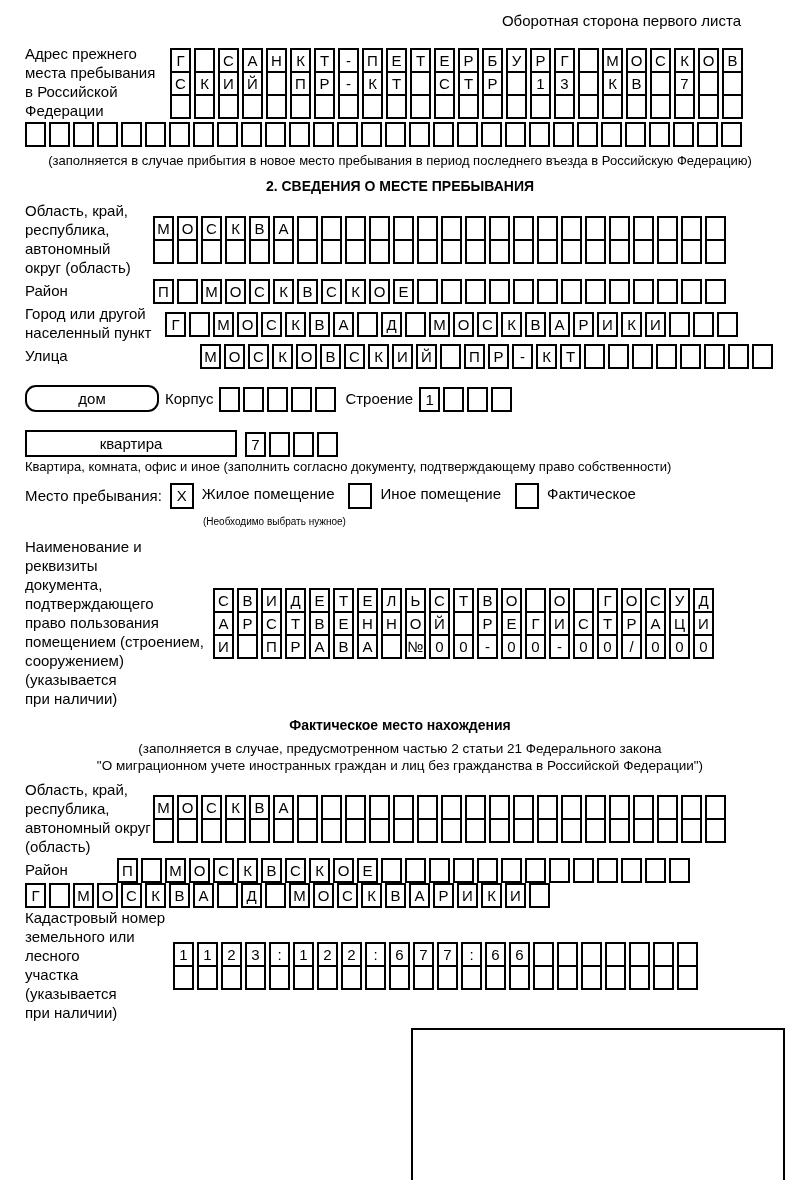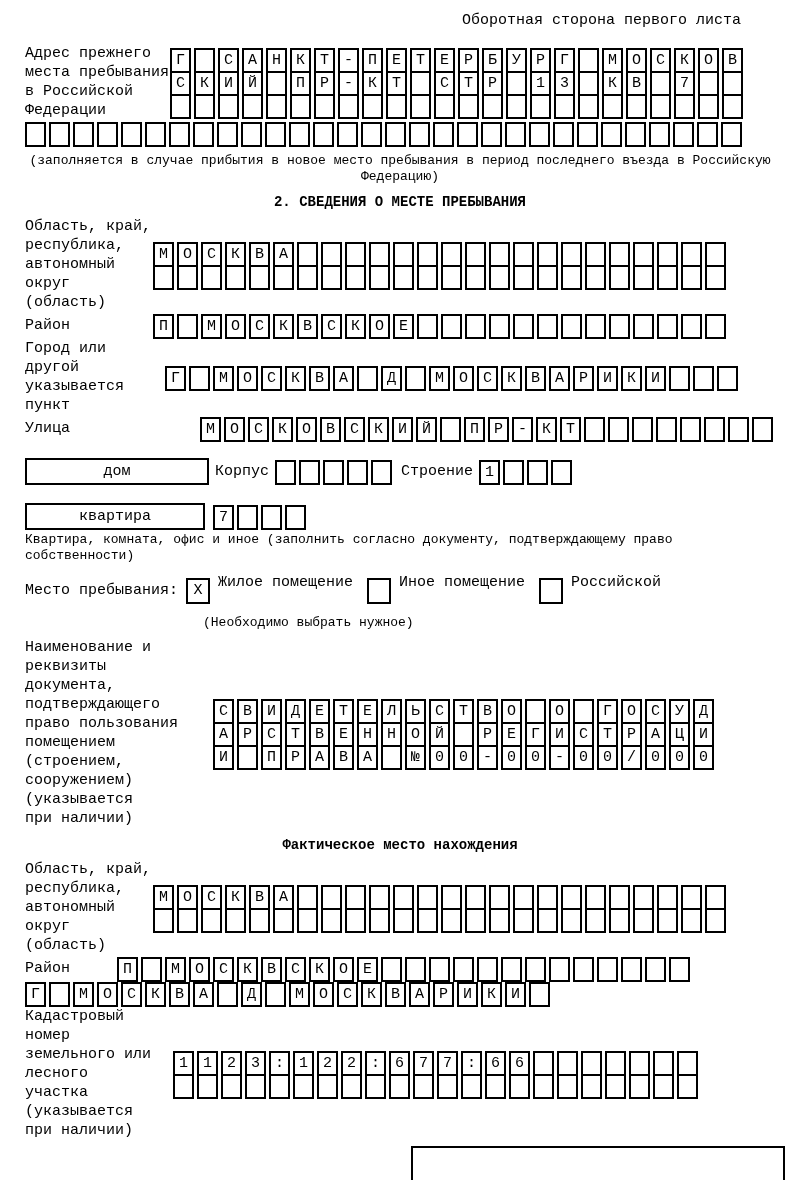--- a/index.html
+++ b/index.html
@@ -1,19 +1,19 @@
 <!DOCTYPE html>
 <html><head>
 <meta charset="utf-8">
 <style>
   html,body{margin:0;padding:0;background:#fff;color:#000;}
   .page{
     width:800px;height:1180px;box-sizing:border-box;
     padding:12px 25px 4px 25px;
-    font-family:Liberation Mono, monospace;
+    font-family:Liberation Sans, sans-serif;
     font-size:15px;line-height:18px;overflow:hidden;
   }
   .header-note{text-align:right;padding-right:34px;margin-bottom:14px;font-size:15px;}
   .flexrow{display:flex;align-items:center;margin-bottom:2px;}
   .label{white-space:pre-line;font-size:15px;line-height:19px;flex-shrink:0;}
   .w145{width:145px;} .w128{width:128px;} .w140{width:140px;} .w92{width:92px;}
   .w175{width:175px;} .w188{width:188px;} .w148{width:148px;}
   .cellrow{white-space:nowrap;margin-bottom:3px;height:20px;}
   .cell{
     box-sizing:border-box;display:inline-block;width:21px;height:25px;
@@ -27,23 +27,23 @@
     box-sizing:border-box;border:2px solid #000;height:27px;
     display:inline-flex;align-items:center;justify-content:center;
     font-size:15px;background:#fff;flex-shrink:0;
   }
   .inline-lab{margin:16px 6px;line-height:27px;flex-shrink:0;}
   .checkbox{
     box-sizing:border-box;display:inline-block;width:24px;height:26px;
     border:2px solid #000;text-align:center;line-height:22px;font-size:15px;
     vertical-align:middle;background:#fff;
   }
-  .opt-label{margin:0 14px 16px 8px;line-height:26px;}
+  .opt-label{margin:0 14px 4px 8px;line-height:26px;}
   .stay-row{display:flex;align-items:center;margin:6px 0 2px 0;}
-  .pick-note{font-size:13px;margin:0 0 6px 178px;}
+  .pick-note{font-size:10px;margin:0 0 6px 178px;}
   .fact-note{white-space:pre-line;font-size:13.5px;line-height:17px;text-align:center;margin-bottom:6px;}
   .stamp-wrap{width:402px;margin-left:372px;margin-top:6px;text-align:center;}
   .stamp-box{width:370px;height:172px;border:2px solid #000;margin:0 auto 8px auto;background:#fff;}
   .mb6{margin-bottom:6px;margin-top:11px;} .mb4{margin-bottom:4px;}
 </style>
 </head>
 <body>
 
 <div class="page">
 
@@ -76,69 +76,71 @@
     </div>
   </div>
 
   <div class="flexrow">
     <div class="label w128">Район</div>
     <div class="cellrow"><span class="cell">П</span><span class="cell"></span><span class="cell">М</span><span class="cell">О</span><span class="cell">С</span><span class="cell">К</span><span class="cell">В</span><span class="cell">С</span><span class="cell">К</span><span class="cell">О</span><span class="cell">Е</span><span class="cell"></span><span class="cell"></span><span class="cell"></span><span class="cell"></span><span class="cell"></span><span class="cell"></span><span class="cell"></span><span class="cell"></span><span class="cell"></span><span class="cell"></span><span class="cell"></span><span class="cell"></span><span class="cell"></span></div>
   </div>
 
   <div class="flexrow">
     <div class="label w140">Город или другой
-указывается пункт</div>
+населенный пункт</div>
     <div class="cellrow"><span class="cell">Г</span><span class="cell"></span><span class="cell">М</span><span class="cell">О</span><span class="cell">С</span><span class="cell">К</span><span class="cell">В</span><span class="cell">А</span><span class="cell"></span><span class="cell">Д</span><span class="cell"></span><span class="cell">М</span><span class="cell">О</span><span class="cell">С</span><span class="cell">К</span><span class="cell">В</span><span class="cell">А</span><span class="cell">Р</span><span class="cell">И</span><span class="cell">К</span><span class="cell">И</span><span class="cell"></span><span class="cell"></span><span class="cell"></span></div>
   </div>
 
   <div class="flexrow">
     <div class="label w175">Улица</div>
     <div class="cellrow"><span class="cell">М</span><span class="cell">О</span><span class="cell">С</span><span class="cell">К</span><span class="cell">О</span><span class="cell">В</span><span class="cell">С</span><span class="cell">К</span><span class="cell">И</span><span class="cell">Й</span><span class="cell"></span><span class="cell">П</span><span class="cell">Р</span><span class="cell">-</span><span class="cell">К</span><span class="cell">Т</span><span class="cell"></span><span class="cell"></span><span class="cell"></span><span class="cell"></span><span class="cell"></span><span class="cell"></span><span class="cell"></span><span class="cell"></span></div>
   </div>
 
   <div class="flexrow">
-    <div class="wide-box" style="width:184px;">дом</div>
+    <div class="wide-box" style="width:134px;border-radius:11px;">дом</div>
     <div class="inline-lab">Корпус</div>
     <div class="cellrow"><span class="cell"></span><span class="cell"></span><span class="cell"></span><span class="cell"></span><span class="cell"></span></div>
     <div class="inline-lab">Строение</div>
     <div class="cellrow"><span class="cell">1</span><span class="cell"></span><span class="cell"></span><span class="cell"></span></div>
   </div>
 
   <div class="flexrow">
-    <div class="wide-box" style="width:180px;">квартира</div>
+    <div class="wide-box" style="width:212px;">квартира</div>
     <div class="cellrow" style="margin-left:8px;"><span class="cell">7</span><span class="cell"></span><span class="cell"></span><span class="cell"></span></div>
   </div>
   <div class="note mb4">Квартира, комната, офис и иное (заполнить согласно документу, подтверждающему право собственности)</div>
 
   <div class="stay-row">
     <span>Место пребывания:</span>
     <span class="checkbox" style="margin-left:8px;">X</span>
     <span class="opt-label">Жилое помещение</span>
     <span class="checkbox"></span>
     <span class="opt-label">Иное помещение</span>
     <span class="checkbox"></span>
-    <span class="opt-label">Российской</span>
+    <span class="opt-label">Фактическое</span>
   </div>
   <div class="pick-note">(Необходимо выбрать нужное)</div>
 
   <div class="flexrow">
     <div class="label w188">Наименование и реквизиты
 документа, подтверждающего
 право пользования
 помещением (строением,
 сооружением) (указывается
 при наличии)</div>
     <div>
       <div class="cellrow"><span class="cell">С</span><span class="cell">В</span><span class="cell">И</span><span class="cell">Д</span><span class="cell">Е</span><span class="cell">Т</span><span class="cell">Е</span><span class="cell">Л</span><span class="cell">Ь</span><span class="cell">С</span><span class="cell">Т</span><span class="cell">В</span><span class="cell">О</span><span class="cell"></span><span class="cell">О</span><span class="cell"></span><span class="cell">Г</span><span class="cell">О</span><span class="cell">С</span><span class="cell">У</span><span class="cell">Д</span></div>
       <div class="cellrow"><span class="cell">А</span><span class="cell">Р</span><span class="cell">С</span><span class="cell">Т</span><span class="cell">В</span><span class="cell">Е</span><span class="cell">Н</span><span class="cell">Н</span><span class="cell">О</span><span class="cell">Й</span><span class="cell"></span><span class="cell">Р</span><span class="cell">Е</span><span class="cell">Г</span><span class="cell">И</span><span class="cell">С</span><span class="cell">Т</span><span class="cell">Р</span><span class="cell">А</span><span class="cell">Ц</span><span class="cell">И</span></div>
       <div class="cellrow"><span class="cell">И</span><span class="cell"></span><span class="cell">П</span><span class="cell">Р</span><span class="cell">А</span><span class="cell">В</span><span class="cell">А</span><span class="cell"></span><span class="cell">№</span><span class="cell">0</span><span class="cell">0</span><span class="cell">-</span><span class="cell">0</span><span class="cell">0</span><span class="cell">-</span><span class="cell">0</span><span class="cell">0</span><span class="cell">/</span><span class="cell">0</span><span class="cell">0</span><span class="cell">0</span></div>
     </div>
   </div>
 
   <div class="sec-title">Фактическое место нахождения</div>
+  <div class="fact-note">(заполняется в случае, предусмотренном частью 2 статьи 21 Федерального закона
+"О миграционном учете иностранных граждан и лиц без гражданства в Российской Федерации")</div>
 
   <div class="flexrow">
     <div class="label w128">Область, край,
 республика,
 автономный округ
 (область)</div>
     <div>
       <div class="cellrow"><span class="cell">М</span><span class="cell">О</span><span class="cell">С</span><span class="cell">К</span><span class="cell">В</span><span class="cell">А</span><span class="cell"></span><span class="cell"></span><span class="cell"></span><span class="cell"></span><span class="cell"></span><span class="cell"></span><span class="cell"></span><span class="cell"></span><span class="cell"></span><span class="cell"></span><span class="cell"></span><span class="cell"></span><span class="cell"></span><span class="cell"></span><span class="cell"></span><span class="cell"></span><span class="cell"></span><span class="cell"></span></div>
       <div class="cellrow"><span class="cell"></span><span class="cell"></span><span class="cell"></span><span class="cell"></span><span class="cell"></span><span class="cell"></span><span class="cell"></span><span class="cell"></span><span class="cell"></span><span class="cell"></span><span class="cell"></span><span class="cell"></span><span class="cell"></span><span class="cell"></span><span class="cell"></span><span class="cell"></span><span class="cell"></span><span class="cell"></span><span class="cell"></span><span class="cell"></span><span class="cell"></span><span class="cell"></span><span class="cell"></span><span class="cell"></span></div>
     </div>

